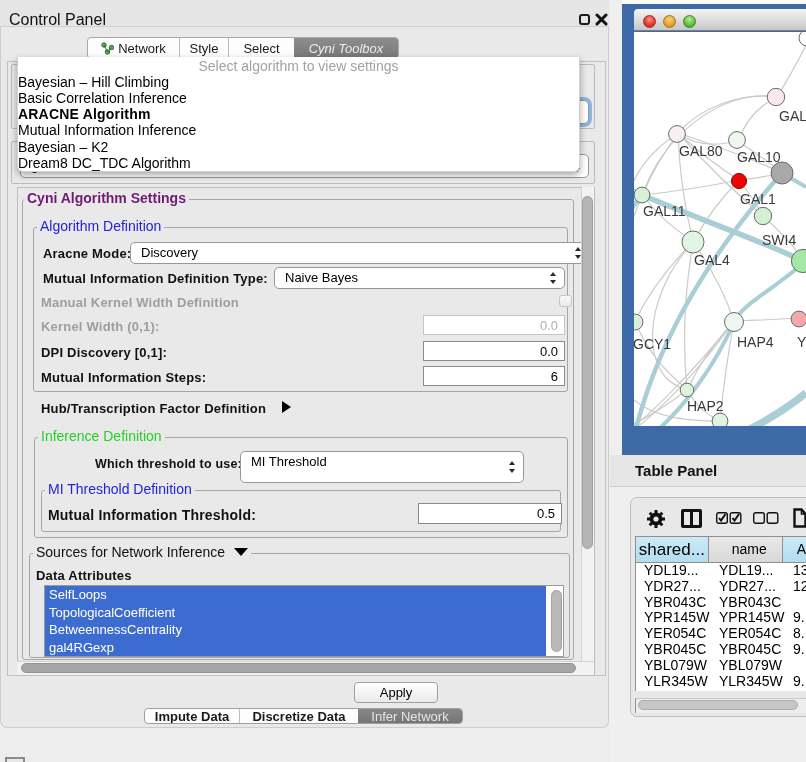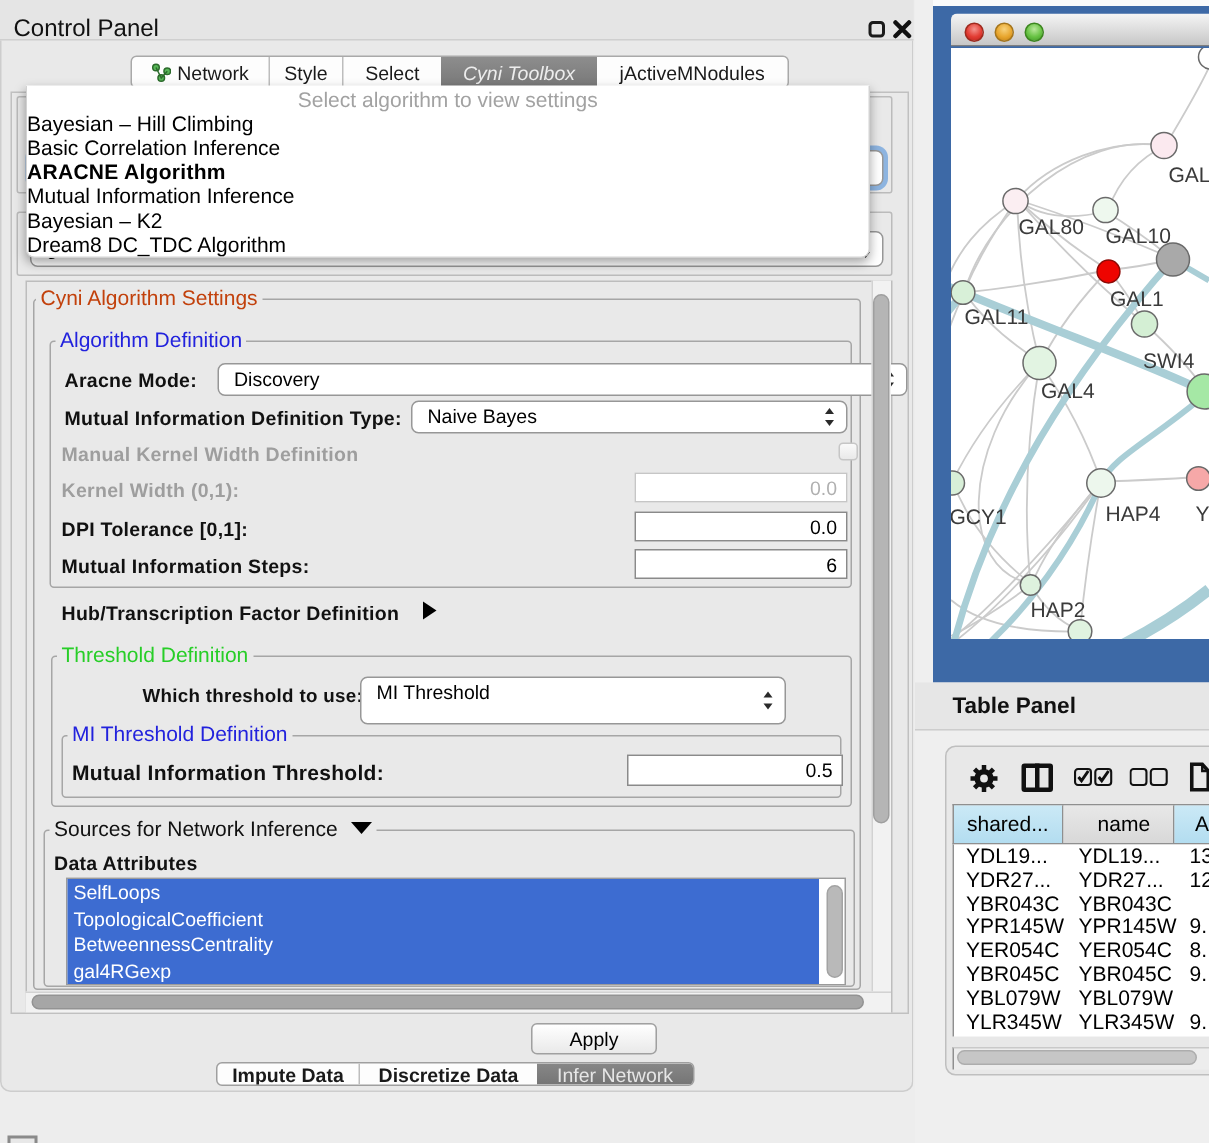--- a/index.html
+++ b/index.html
@@ -33,66 +33,65 @@
   <div style="width:92px;display:flex;align-items:center;justify-content:center;font-size:13px;color:#1a1a1a;border-right:1px solid #bdbdbd;">
     <svg width="13" height="13" viewBox="0 0 13 13" style="margin-right:4px;">
         <circle cx="3" cy="3" r="2.2" fill="#57b657" stroke="#2c6b2c"></circle>
         <circle cx="6.5" cy="10" r="2.2" fill="#57b657" stroke="#2c6b2c"></circle>
         <circle cx="10.5" cy="5.5" r="2.2" fill="#57b657" stroke="#2c6b2c"></circle>
         <path d="M3 3 L6.5 10 L10.5 5.5" stroke="#2c6b2c" fill="none"></path>
       </svg>Network</div>
   <div style="width:49px;display:flex;align-items:center;justify-content:center;font-size:13px;color:#1a1a1a;border-right:1px solid #bdbdbd;">Style</div>
   <div style="width:65px;display:flex;align-items:center;justify-content:center;font-size:13px;color:#1a1a1a;">Select</div>
   <div style="width:104px;display:flex;align-items:center;justify-content:center;font-size:13px;color:#ededed;background:linear-gradient(#8d8d8d,#787878);font-style:italic;">Cyni Toolbox</div>
-  <div style="width:127px;display:flex;align-items:center;justify-content:center;font-size:13px;color:#1a1a1a;">jActiveMNodules</div>
 </div>
 
 <div class="abs" style="left:7px;top:61px;width:599px;height:615px;border:1px solid #c0c0c0;background:#e9e9e9;"></div>
 <div class="abs" style="left:11px;top:64px;width:584px;height:65px;border:1px solid #bbb;border-radius:2px;"></div>
 <div class="combo" style="left:20px;top:100px;width:569px;height:24px;box-shadow:0 0 0 3px rgba(92,152,219,0.65);">
     <span class="arr"></span>
   </div>
 <div class="abs" style="left:11px;top:141px;width:584px;height:43px;border:1px solid #bbb;border-radius:2px;"></div>
 <div class="combo" style="left:20px;top:154px;width:569px;height:24px;">
     <span class="ct">galFiltered.sif default node</span>
     <span class="arr"></span>
   </div>
 
 <div class="abs" style="left:17px;top:187px;width:578px;height:488px;border:1px solid #bdbdbd;"></div>
 
 <div class="grp" style="left:22px;top:199px;width:552px;height:461px;"></div>
-<div class="gt" style="left:24px;top:190px;color:#c2410c;">Cyni Algorithm Settings</div>
+<div class="gt" style="left:24px;top:190px;color:#701a75;font-weight:bold;">Cyni Algorithm Settings</div>
 
 <div class="grp" style="left:33px;top:227px;width:535px;height:165px;"></div>
 <div class="gt" style="left:37px;top:218px;color:#2222dd;">Algorithm Definition</div>
 
 <div class="lbl b" style="left:43px;top:246px;">Aracne Mode:</div>
-<div class="combo" style="left:145px;top:242px;width:460px;height:22px;">
+<div class="combo" style="left:130px;top:242px;width:460px;height:22px;">
     <span class="ct" style="top:2px;">Discovery</span>
     <span class="arr"></span>
   </div>
 <div class="lbl b" style="left:43px;top:271px;">Mutual Information Definition Type:</div>
 <div class="combo" style="left:274px;top:267px;width:291px;height:22px;">
     <span class="ct" style="top:2px;">Naive Bayes</span>
     <span class="arr"></span>
   </div>
 <div class="lbl b" style="left:41px;top:295px;color:#9e9e9e;">Manual Kernel Width Definition</div>
 <div class="abs" style="left:559px;top:295px;width:13px;height:12px;border:1px solid #c6c6c6;border-radius:3px;background:linear-gradient(#fafafa,#e9e9e9);"></div>
 <div class="lbl b" style="left:41px;top:319px;color:#9e9e9e;">Kernel Width (0,1):</div>
 <div class="field" style="left:423px;top:315px;width:142px;height:20px;border-color:#c6c6c6;color:#b0b0b0;">0.0</div>
-<div class="lbl b" style="left:41px;top:345px;">DPI Tolerance [0,1]:</div>
+<div class="lbl b" style="left:41px;top:345px;">DPI Discovery [0,1]:</div>
 <div class="field" style="left:423px;top:341px;width:142px;height:20px;">0.0</div>
 <div class="lbl b" style="left:41px;top:370px;">Mutual Information Steps:</div>
 <div class="field" style="left:423px;top:366px;width:142px;height:20px;">6</div>
 
 <div class="lbl b" style="left:41px;top:401px;">Hub/Transcription Factor Definition</div>
 <div class="abs" style="left:282px;top:401px;width:0;height:0;border-top:6px solid transparent;border-bottom:6px solid transparent;border-left:9px solid #000;"></div>
 
 <div class="grp" style="left:34px;top:437px;width:534px;height:101px;"></div>
-<div class="gt" style="left:38px;top:428px;color:#27ce27;">Threshold Definition</div>
+<div class="gt" style="left:38px;top:428px;color:#27ce27;">Inference Definition</div>
 <div class="lbl b" style="left:95px;top:457px;font-size:12.5px;">Which threshold to use:</div>
 <div class="combo" style="left:240px;top:451px;width:284px;height:32px;">
     <span class="ct" style="top:2px;">MI Threshold</span>
     <span class="arr"></span>
   </div>
 <div class="grp" style="left:41px;top:490px;width:520px;height:42px;"></div>
 <div class="gt" style="left:45px;top:481px;color:#2222dd;">MI Threshold Definition</div>
 <div class="lbl b" style="left:48px;top:507px;font-size:14px;">Mutual Information Threshold:</div>
 <div class="field" style="left:418px;top:503px;width:144px;height:21px;">0.5</div>
 
@@ -237,21 +236,21 @@
 <svg class="abs" style="left:753px;top:512px;" width="26" height="12" viewBox="0 0 26 12">
   <rect x="0.7" y="0.7" width="10.6" height="10.6" rx="2" fill="none" stroke="#111" stroke-width="1.4"></rect>
   <rect x="14.2" y="0.7" width="10.6" height="10.6" rx="2" fill="none" stroke="#111" stroke-width="1.4"></rect>
 </svg>
 <svg class="abs" style="left:793px;top:508px;" width="14" height="20" viewBox="0 0 14 20">
   <path d="M1.5 1.5 L8.5 1.5 L12.5 6 L12.5 18.5 L1.5 18.5 Z" fill="none" stroke="#111" stroke-width="2.4"></path>
   <path d="M8.5 1.5 L8.5 6 L12.5 6" fill="none" stroke="#111" stroke-width="1.6"></path>
 </svg>
 
 <div class="abs" style="left:635px;top:536px;width:171px;height:27px;border:1px solid #8f8f8f;border-right:none;display:flex;">
-  <div style="width:74px;background:linear-gradient(#cbe9f6,#b3ddf0);border-right:1px solid #8f8f8f;text-align:center;font-size:14px;line-height:25px;">shared...</div>
+  <div style="width:74px;background:linear-gradient(#cbe9f6,#b3ddf0);border-right:1px solid #8f8f8f;text-align:center;font-size:17px;line-height:25px;">shared...</div>
   <div style="width:75px;background:linear-gradient(#e8e8e8,#d8d8d8);border-right:1px solid #8f8f8f;text-align:center;font-size:14px;line-height:25px;padding-left:8px;">name</div>
   <div style="flex:1;background:linear-gradient(#cbe9f6,#b3ddf0);font-size:14px;line-height:25px;padding-left:14px;">A</div>
 </div>
 <div class="abs" style="left:635px;top:563px;width:171px;height:128px;background:#fff;border-left:1px solid #8f8f8f;overflow:hidden;font-size:14px;color:#000;">
   <div style="position:absolute;left:8px;top:0;line-height:15.8px;">YDL19...<br>YDR27...<br>YBR043C<br>YPR145W<br>YER054C<br>YBR045C<br>YBL079W<br>YLR345W<br>YIL053C</div>
   <div style="position:absolute;left:83px;top:0;line-height:15.8px;">YDL19...<br>YDR27...<br>YBR043C<br>YPR145W<br>YER054C<br>YBR045C<br>YBL079W<br>YLR345W<br>YIL053C</div>
   <div style="position:absolute;left:157px;top:0;line-height:15.8px;">13.<br>12.<br>&nbsp;<br>9.<br>8.<br>9.<br>&nbsp;<br>9.<br>9.</div>
 </div>
 <div class="abs" style="left:635px;top:698px;width:171px;height:15px;background:#ededed;border-top:1px solid #c9c9c9;border-left:1px solid #8f8f8f;"></div>
 <div class="abs" style="left:638px;top:700px;width:160px;height:10px;background:#c6c6c6;border:1px solid #adadad;border-radius:5px;"></div>

